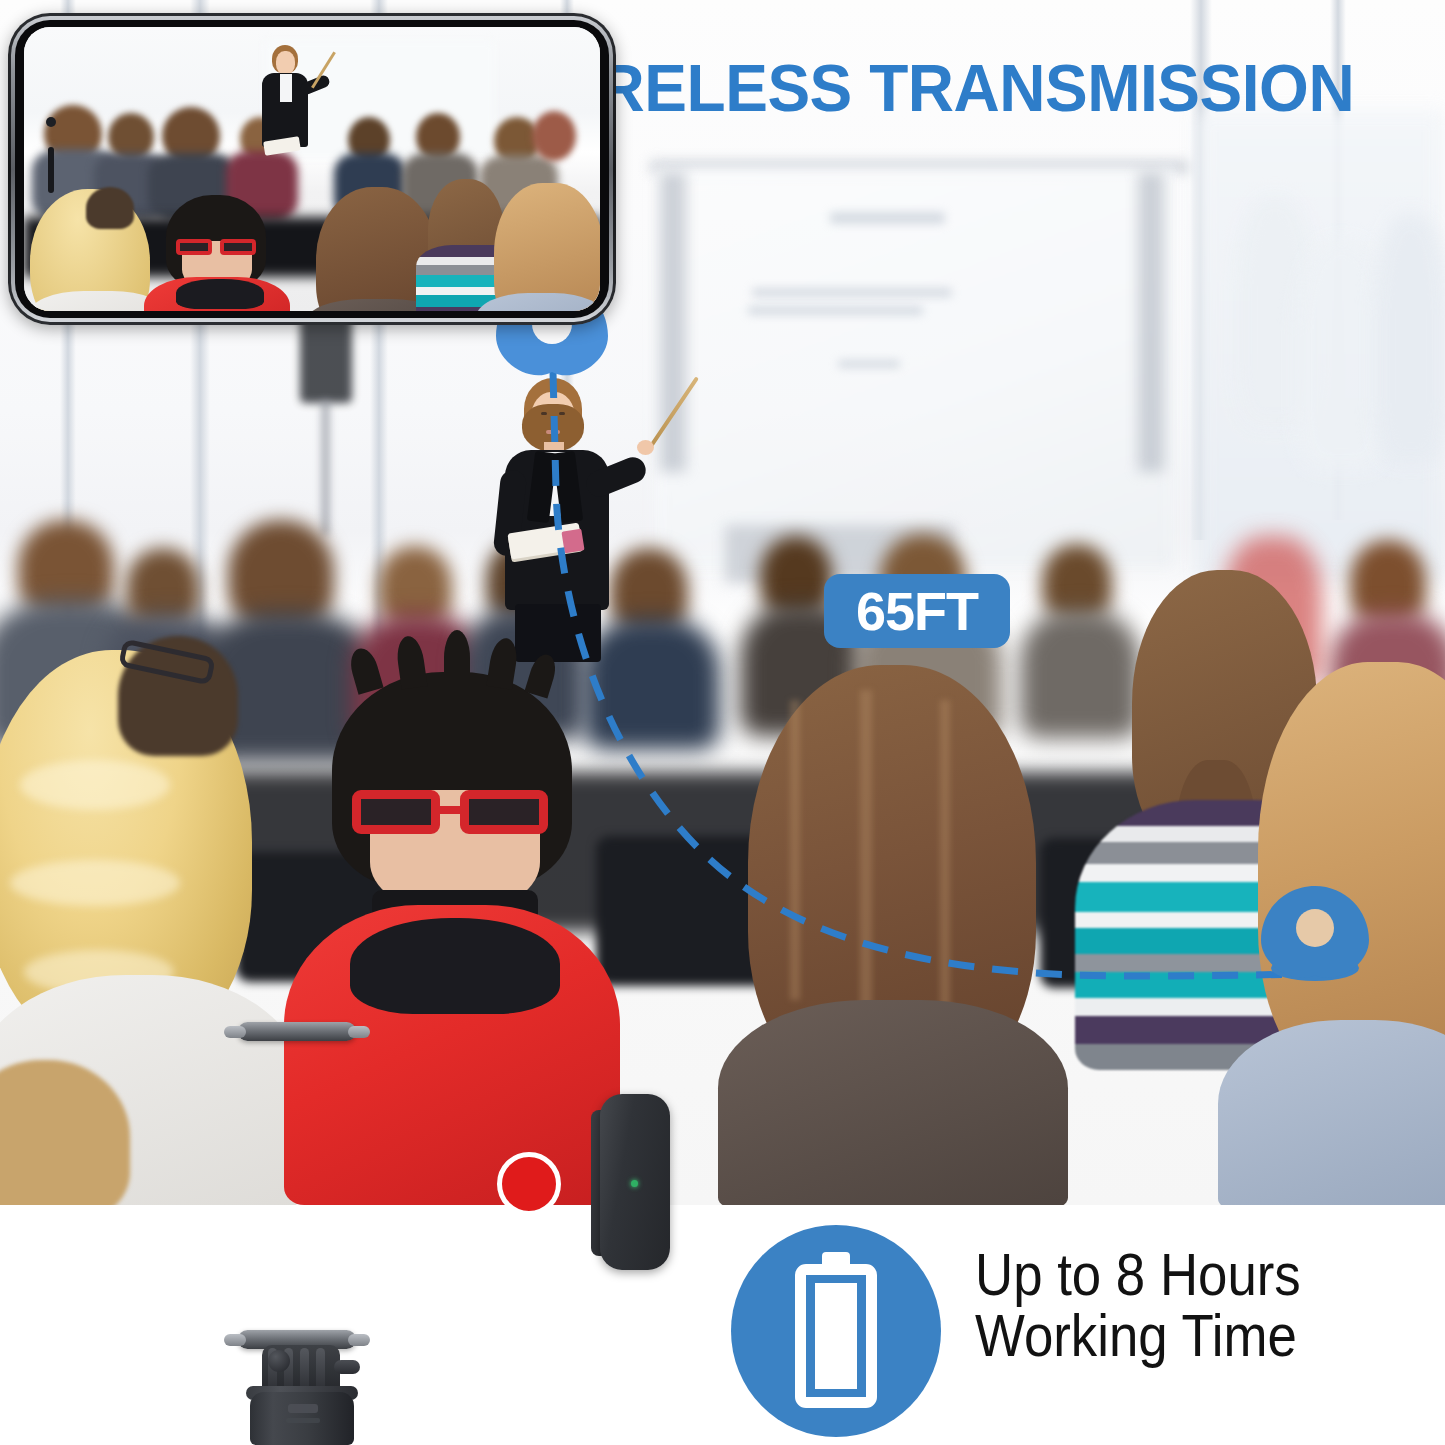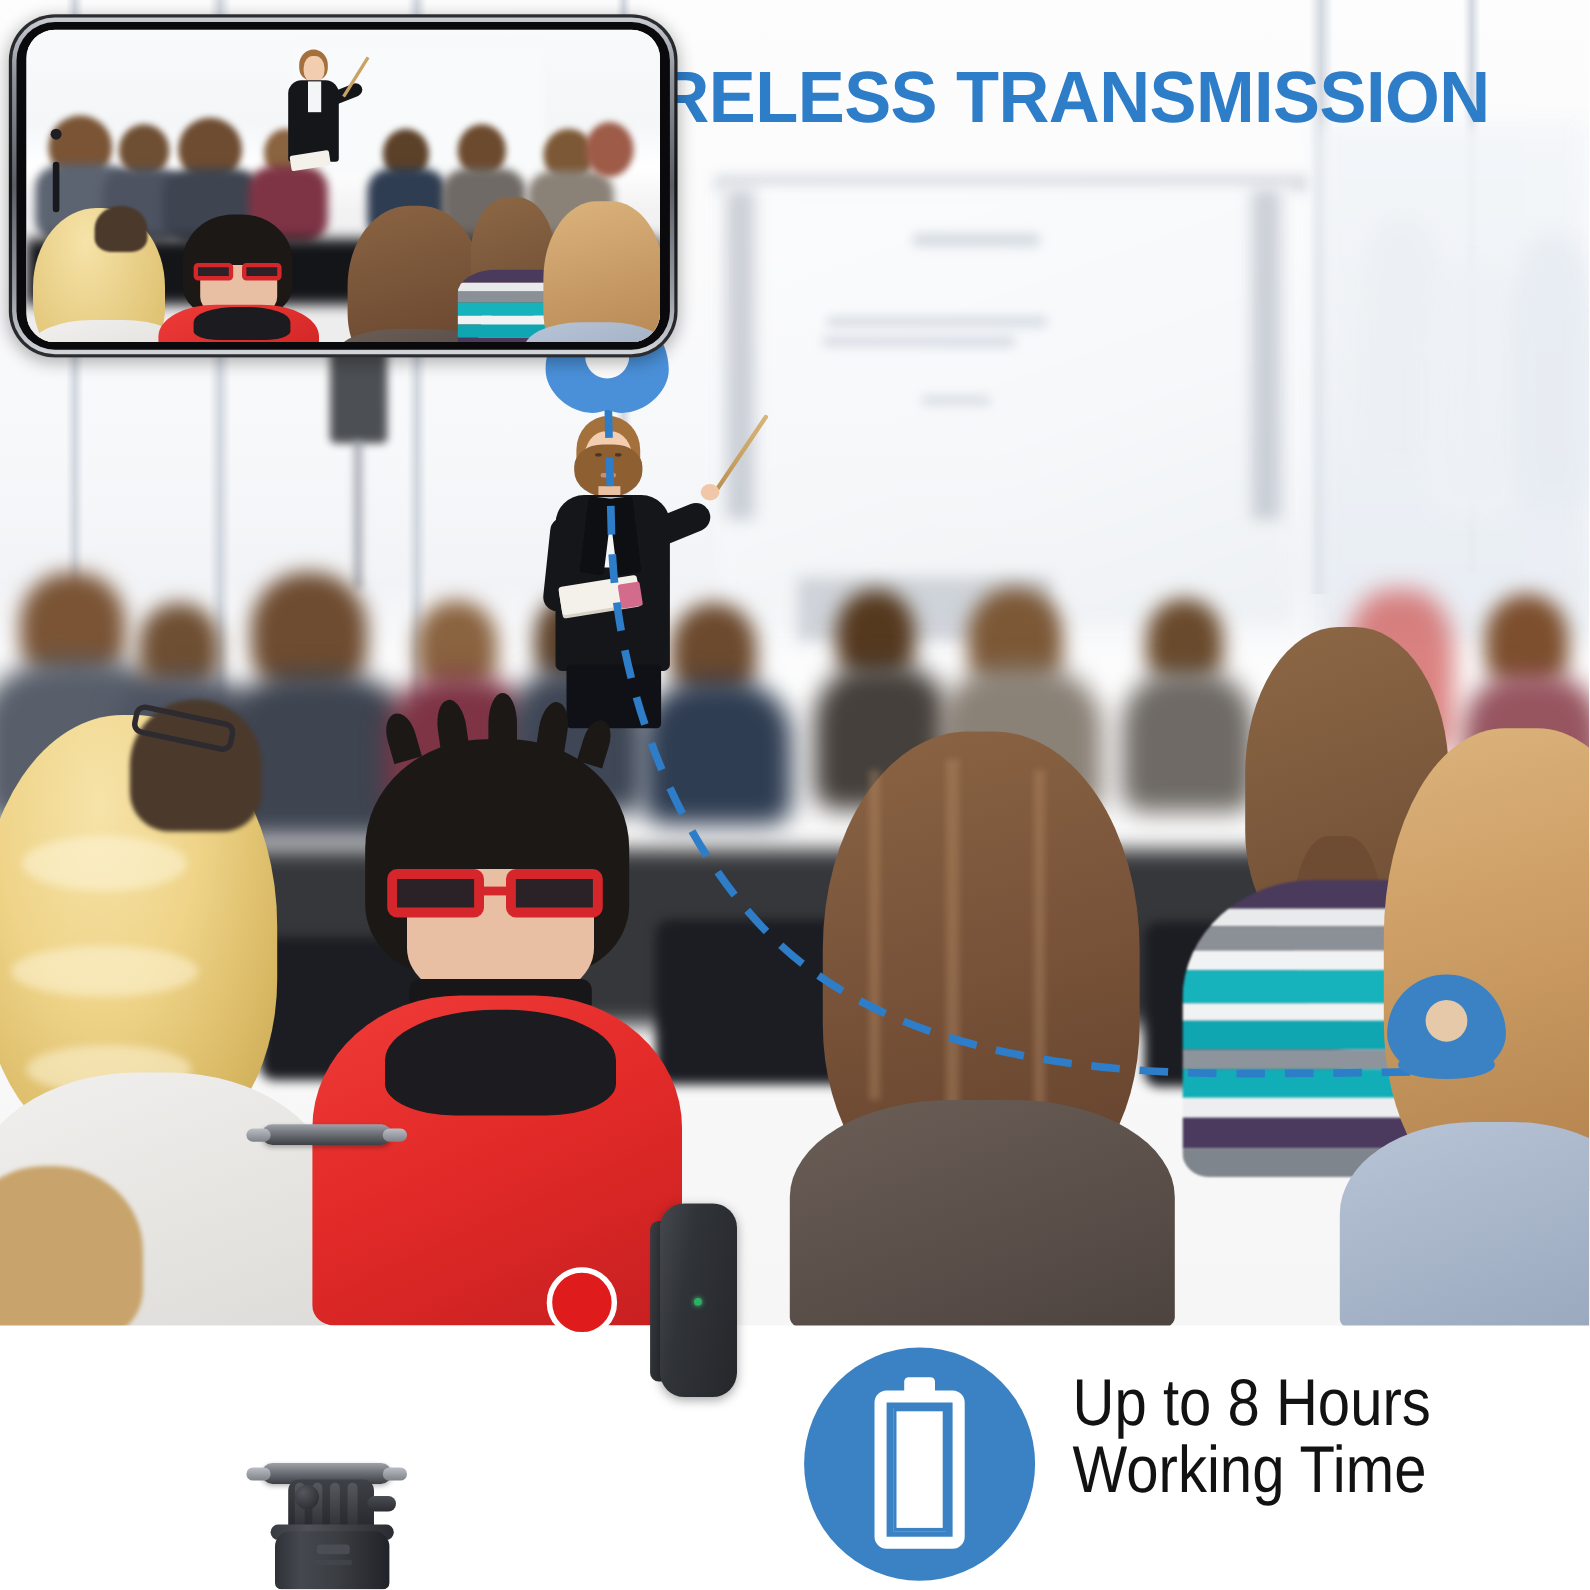--- a/index.html
+++ b/index.html
@@ -339,20 +339,21 @@
       <circle cx="552" cy="324" r="20" fill="#fcfcfd"></circle>
     </g>
 
     <g>
       <ellipse cx="1315" cy="968" rx="44" ry="13" fill="#3B82C4"></ellipse>
       <path d="M 1315 886 C 1285 886 1261 910 1261 940 C 1261 965 1294 986 1315 975 C 1336 986 1369 965 1369 940 C 1369 910 1345 886 1315 886 Z" fill="#3B82C4"></path>
       <circle cx="1315" cy="928" r="19" fill="#e6c9a8"></circle>
     </g>
   </svg>
 
+  <div class="badge65">65FT</div>
 
   <div class="headline">65FT STABLE WIRELESS TRANSMISSION</div>
 
   <div class="bottom-white"></div>
 
   <div>
 
     <div class="clamp clamp-top"></div>
     <div class="clamp-wing" style="left:224px;top:1026px;width:22px;height:12px;"></div>
     <div class="clamp-wing" style="left:348px;top:1026px;width:22px;height:12px;"></div>

